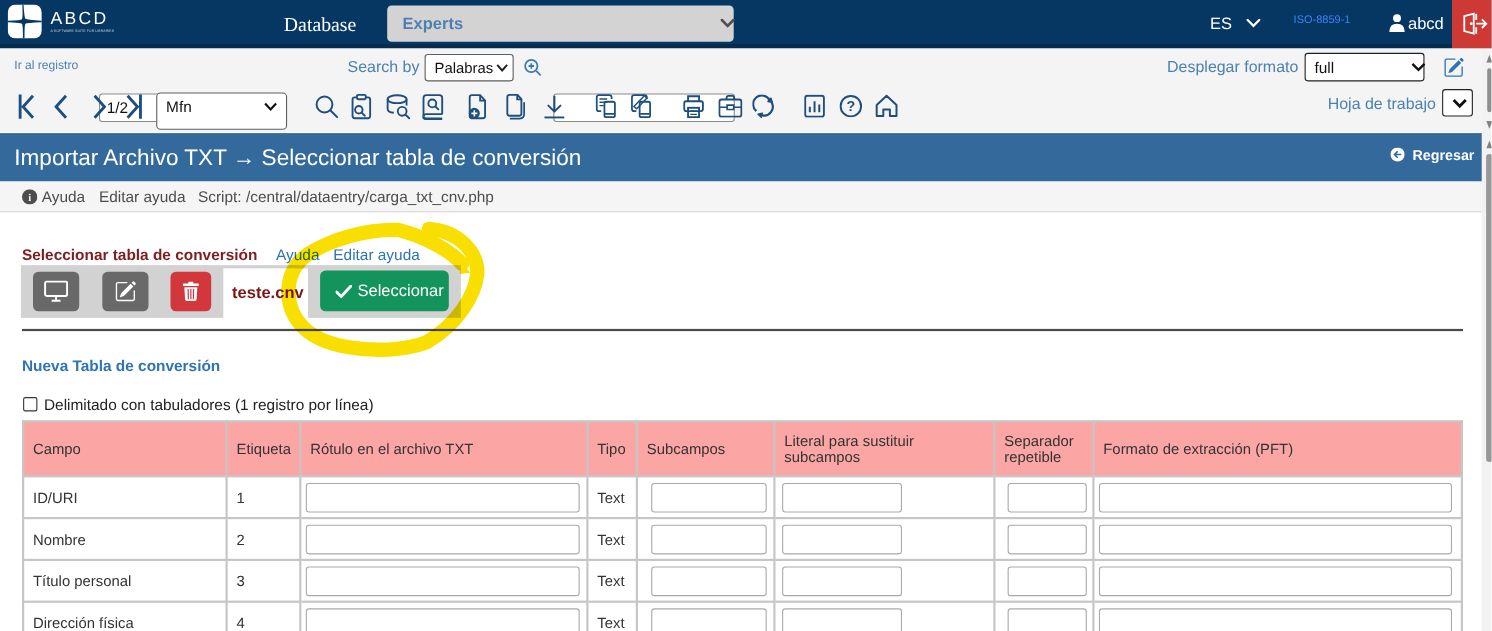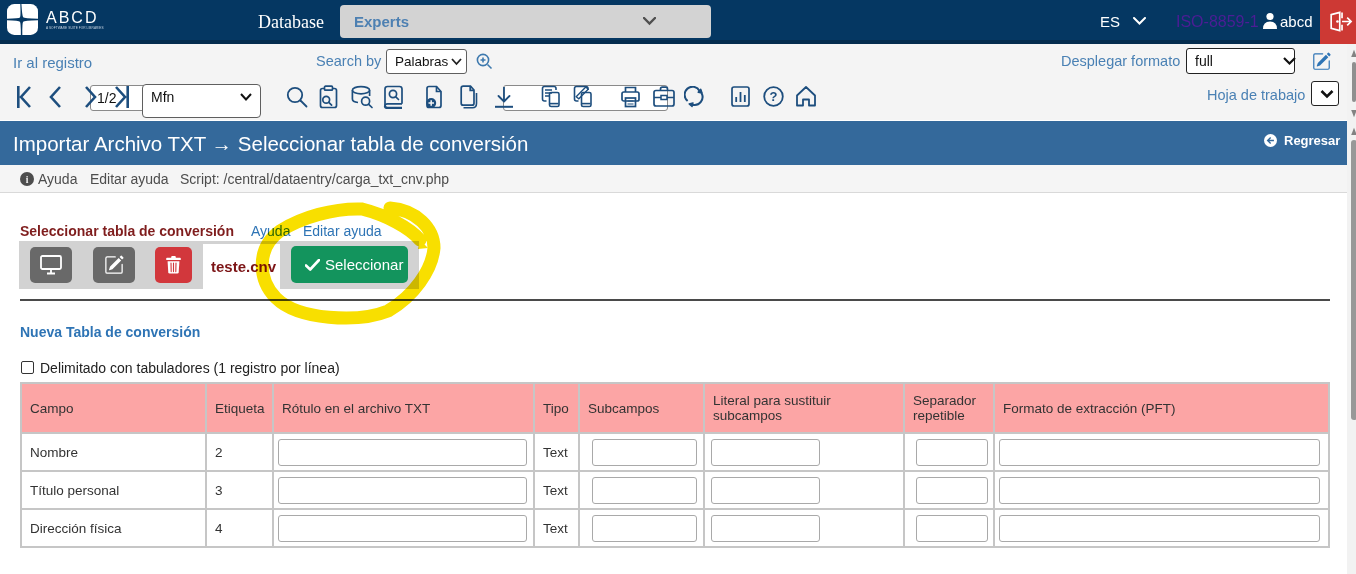--- a/index.html
+++ b/index.html
@@ -6,24 +6,24 @@
 html,body { width:1356px; height:574px; overflow:hidden; }
 #app { position:relative; width:1356px; height:574px; font-family:"Liberation Sans", sans-serif; background:#fff; }
 .abs { position:absolute; }
 
 #navbar { left:0; top:0; width:1356px; height:44px; background:#053762; }
 #navstrip { left:0; top:40px; width:1320px; height:4px; background:#042c4e; }
 #logobox { left:7px; top:4px; width:31px; height:31px; }
 #abcdtxt { left:46px; top:9px; color:#fff; font-size:16px; letter-spacing:2px; }
 #abcdtag { left:46px; top:26px; color:#c5d2e0; font-size:3.2px; letter-spacing:.05px; }
 #dblabel { left:258px; top:12px; color:#fff; font-size:18px;font-family:Liberation Serif, serif; }
-#dbselect { left:340px; top:5px; width:371px; height:33px; background:#d3d3d3; border-radius:4px;text-align:right; }
+#dbselect { left:352px; top:5px; width:315px; height:33px; background:#d3d3d3; border-radius:4px;text-align:right; }
 #dbselect span { position:absolute; left:14px; top:8px; color:#4d80b2; font-size:15px; font-weight:bold; }
 #eslabel { left:1100px; top:13px; color:#fff; font-size:15px; }
-#isolabel { left:1176px; top:13px; color:#4c1d95; font-size:16px; }
+#isolabel { left:1176px; top:13px; color:#3b82f6; font-size:10px; }
 #abcduser { left:1280px; top:13px; color:#fff; font-size:15px; }
 #logoutbox { left:1320px; top:0; width:36px; height:44px; background:#cd3934; }
 
 #toolbar { left:0; top:44px; width:1347px; height:76px; background:#f4f4f4; }
 .blab { position:absolute; color:#4a81b4; font-size:14.5px; }
 .inp { position:absolute; background:#fff; border:1px solid #8a8a8a; border-radius:3px; font-size:14px; color:#111; padding-left:6px; font-family:"Liberation Sans",sans-serif;margin-top:36px; }
 .sel { position:absolute; background:#fff; border:1px solid #5f5f5f; border-radius:3px; font-size:13.5px; color:#111; }
 .sel span { position:absolute; left:8px; top:4px; }
 
 #titlebar { left:0; top:121px; width:1349px; height:44px; background:#34699b; }
@@ -92,21 +92,21 @@
       <g stroke="#fff" stroke-width="1.9" fill="none">
         <path d="M1.2,4.2 L11,1.6 V22.4 L1.2,19.8 Z"></path>
         <path d="M13.6,1.6 V8.2 M13.6,15.8 V22.4"></path>
         <path d="M13.6,12 H24 M19.5,7.5 L24,12 L19.5,16.5"></path>
       </g>
       <circle cx="8.4" cy="12" r="1.5" fill="#fff"></circle>
     </svg>
   </div>
 
   <div class="abs" id="toolbar"></div>
-  <div class="blab" style="left:13px;top:54px;font-size:15px">Ir al registro</div>
+  <div class="blab" style="left:13px;top:54px;font-size:11px">Ir al registro</div>
   <div class="inp" style="left:90px;top:49px;width:93px;height:26px;line-height:24px">1/2</div>
   <div class="blab" style="left:316px;top:53px">Search by</div>
   <div class="sel" style="left:386px;top:49px;width:81px;height:25px">
       <span>Palabras</span>
     <svg class="abs" style="left:64px;top:8px" width="11" height="8" viewBox="0 0 11 8">
         <path d="M1,1 L5.5,6 L10,1" stroke="#222" stroke-width="1.8" fill="none"></path>
       </svg>
   </div>
   <svg class="abs" style="left:476px;top:53px" width="17" height="17" viewBox="0 0 17 17">
       <g stroke="#3d79ae" stroke-width="1.6" fill="none">
@@ -343,20 +343,40 @@
           <th>Subcampos</th>
           <th>
             <span style="display:block;width:142px">Literal para sustituir subcampos</span>
           </th>
           <th>Separador repetible</th>
           <th>Formato de extracción (PFT)</th>
       </tr>
     </thead>
     <tbody>
       <tr>
+          <td>ID/URI</td>
+          <td>1</td>
+          <td>
+            <span class="tinp" style="width:249px"></span>
+          </td>
+          <td>Text</td>
+          <td>
+            <span class="tinp" style="width:105px"></span>
+          </td>
+          <td>
+            <span class="tinp" style="width:109px"></span>
+          </td>
+          <td>
+            <span class="tinp" style="width:72px"></span>
+          </td>
+          <td>
+            <span class="tinp" style="width:321px"></span>
+          </td>
+        </tr>
+      <tr>
           <td>Nombre</td>
           <td>2</td>
           <td>
             <span class="tinp" style="width:249px"></span>
           </td>
           <td>Text</td>
           <td>
             <span class="tinp" style="width:105px"></span>
           </td>
           <td>

